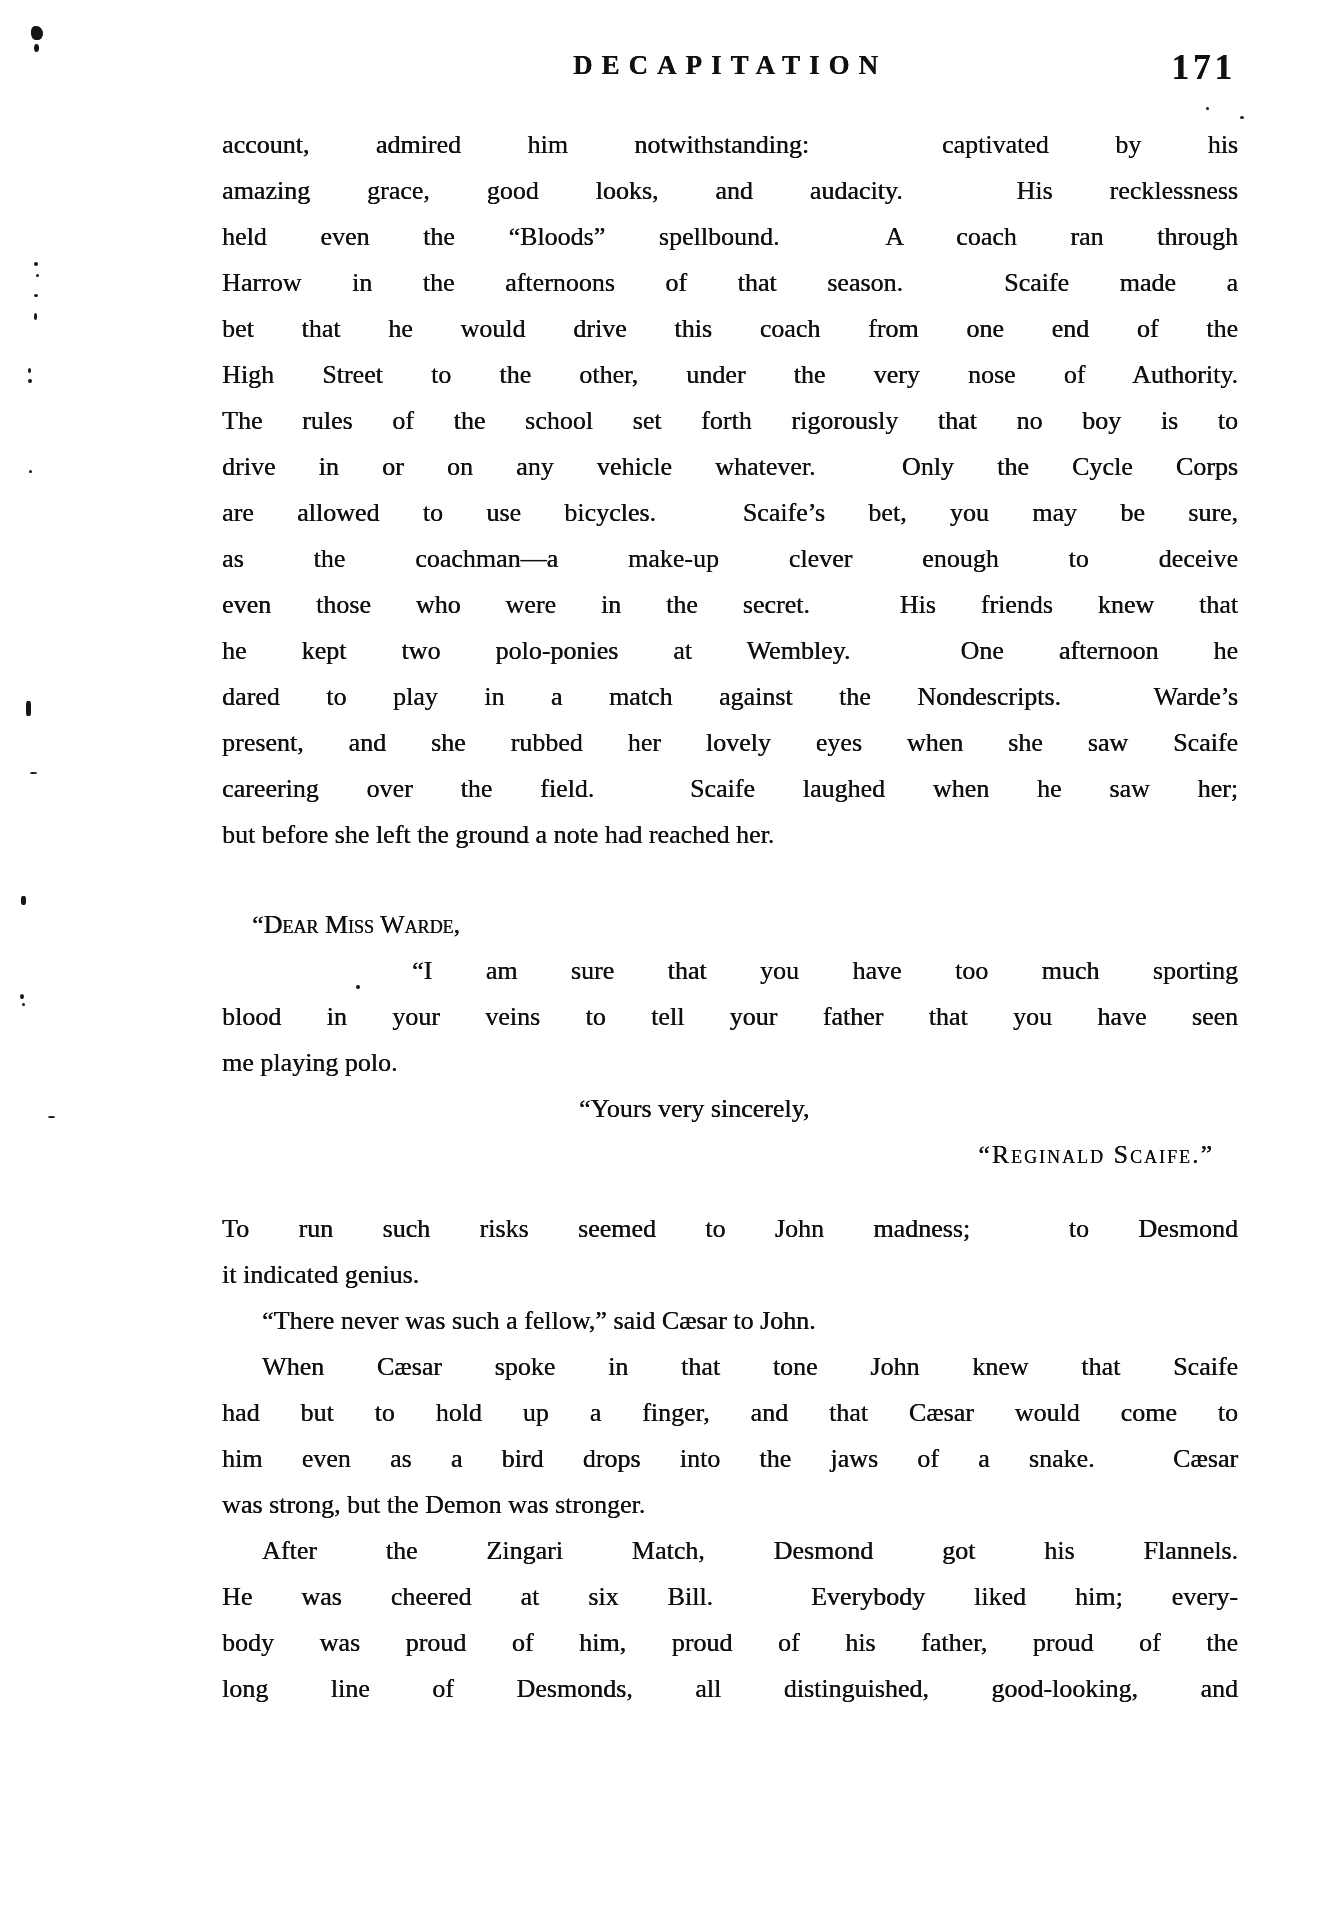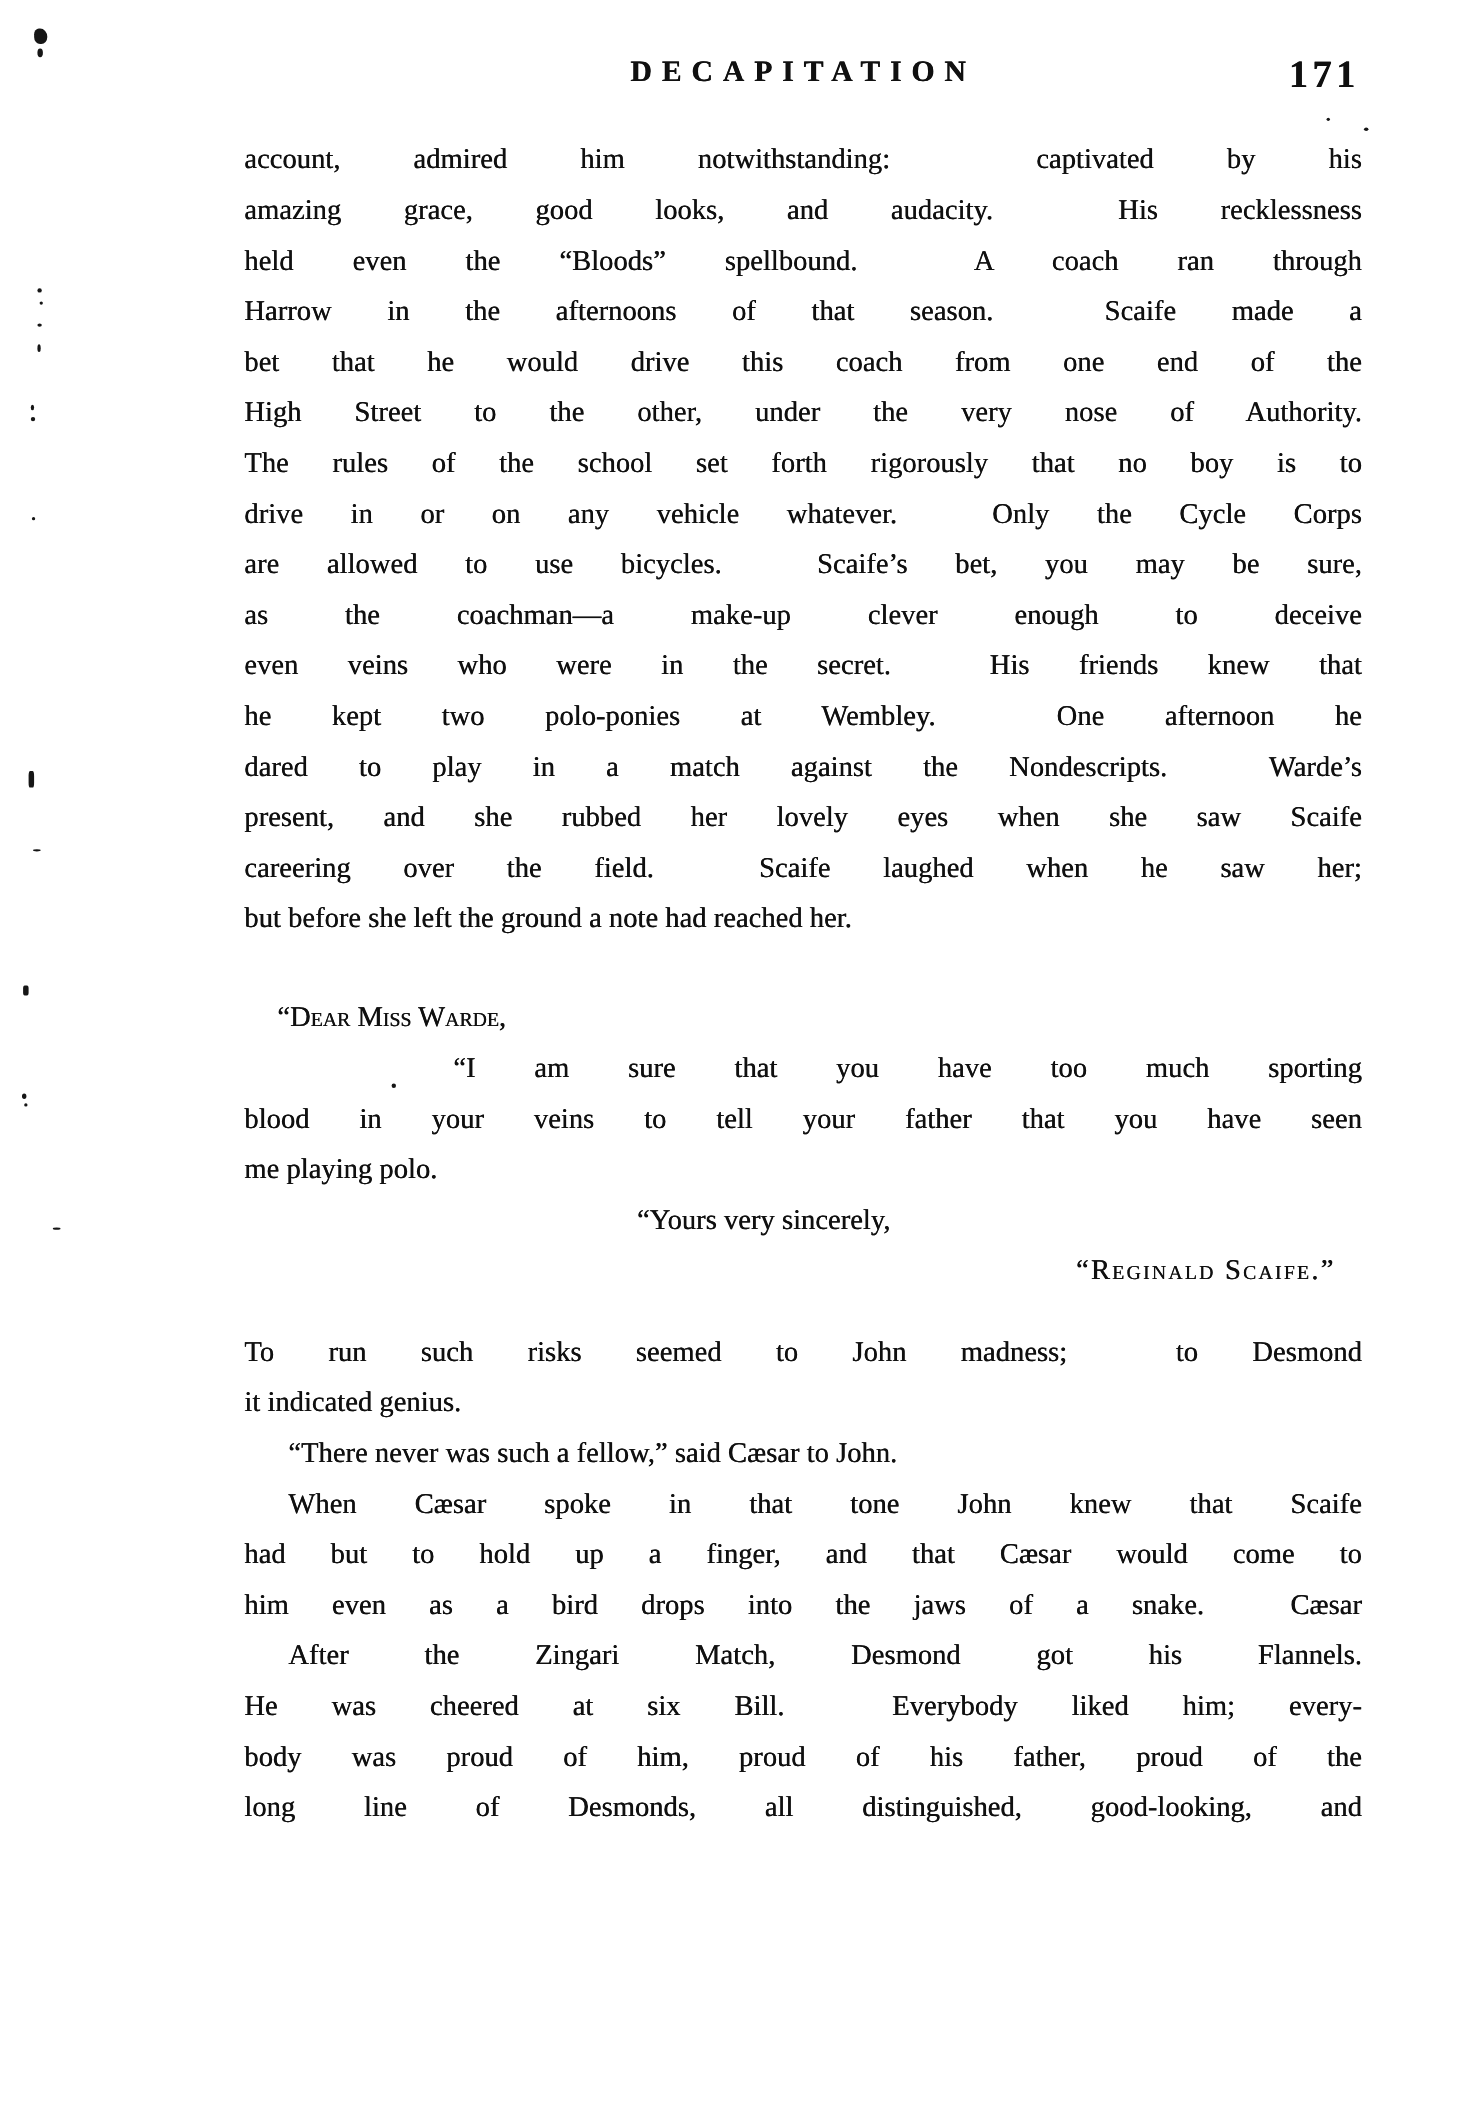--- a/index.html
+++ b/index.html
@@ -66,21 +66,21 @@
       <div class="ln j">account, admired him notwithstanding:  captivated by his</div>
       <div class="ln j">amazing grace, good looks, and audacity.  His recklessness</div>
       <div class="ln j">held even the “Bloods” spellbound.  A coach ran through</div>
       <div class="ln j">Harrow in the afternoons of that season.  Scaife made a</div>
       <div class="ln j">bet that he would drive this coach from one end of the</div>
       <div class="ln j">High Street to the other, under the very nose of Authority.</div>
       <div class="ln j">The rules of the school set forth rigorously that no boy is to</div>
       <div class="ln j">drive in or on any vehicle whatever.  Only the Cycle Corps</div>
       <div class="ln j">are allowed to use bicycles.  Scaife’s bet, you may be sure,</div>
       <div class="ln j">as the coachman—a make-up clever enough to deceive</div>
-      <div class="ln j">even veins who were in the secret.  His friends knew that</div>
+      <div class="ln j">even those who were in the secret.  His friends knew that</div>
       <div class="ln j">he kept two polo-ponies at Wembley.  One afternoon he</div>
       <div class="ln j">dared to play in a match against the Nondescripts.  Warde’s</div>
       <div class="ln j">present, and she rubbed her lovely eyes when she saw Scaife</div>
       <div class="ln j">careering over the field.  Scaife laughed when he saw her;</div>
       <div class="ln l">but before she left the ground a note had reached her.</div>
     </div>
 
     <div class="gap-a"></div>
 
     <div>
@@ -100,20 +100,21 @@
     </div>
 
     <div>
       <div class="ln l i40">“There never was such a fellow,” said Cæsar to John.</div>
     </div>
 
     <div>
       <div class="ln j i40">When Cæsar spoke in that tone John knew that Scaife</div>
       <div class="ln j">had but to hold up a finger, and that Cæsar would come to</div>
       <div class="ln j">him even as a bird drops into the jaws of a snake.  Cæsar</div>
+      <div class="ln l">was strong, but the Demon was stronger.</div>
     </div>
 
     <div>
       <div class="ln j i40">After the Zingari Match, Desmond got his Flannels.</div>
       <div class="ln j">He was cheered at six Bill.  Everybody liked him; every-</div>
       <div class="ln j">body was proud of him, proud of his father, proud of the</div>
       <div class="ln j">long line of Desmonds, all distinguished, good-looking, and</div>
     </div>
 
   </div>

